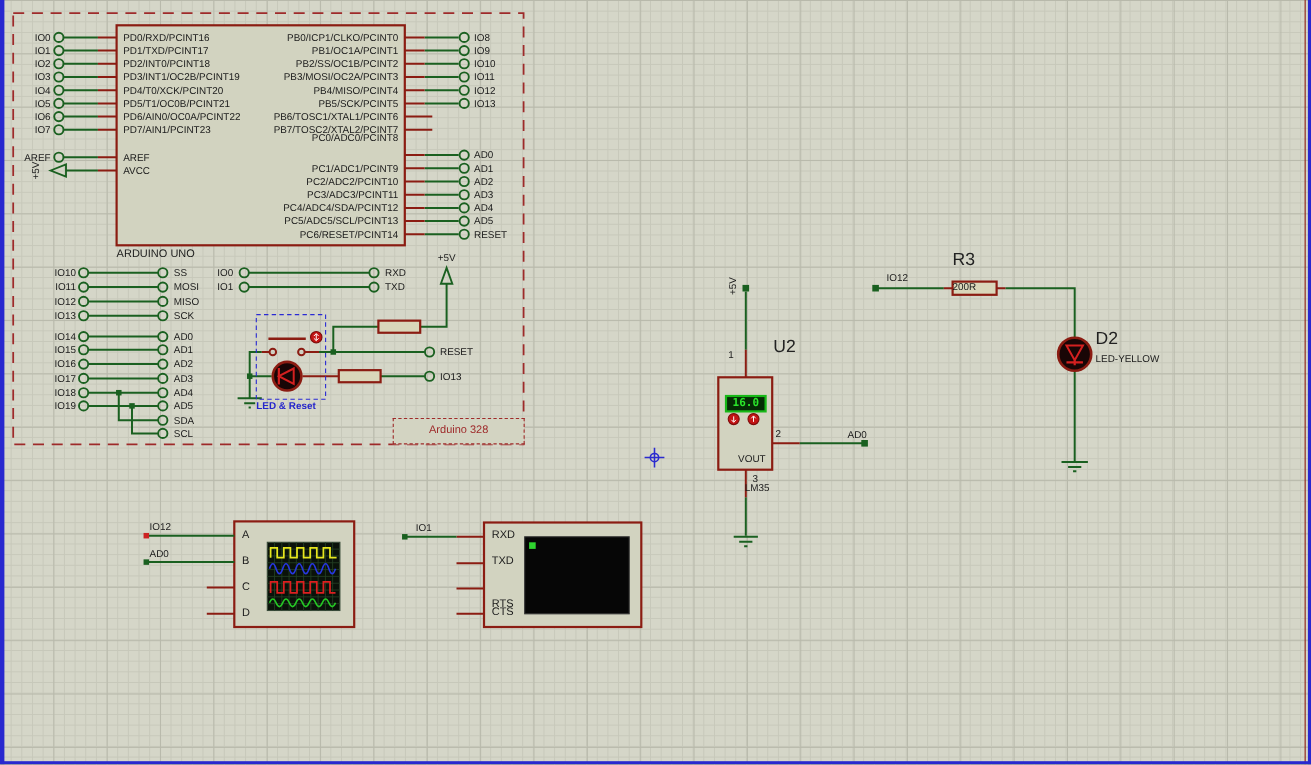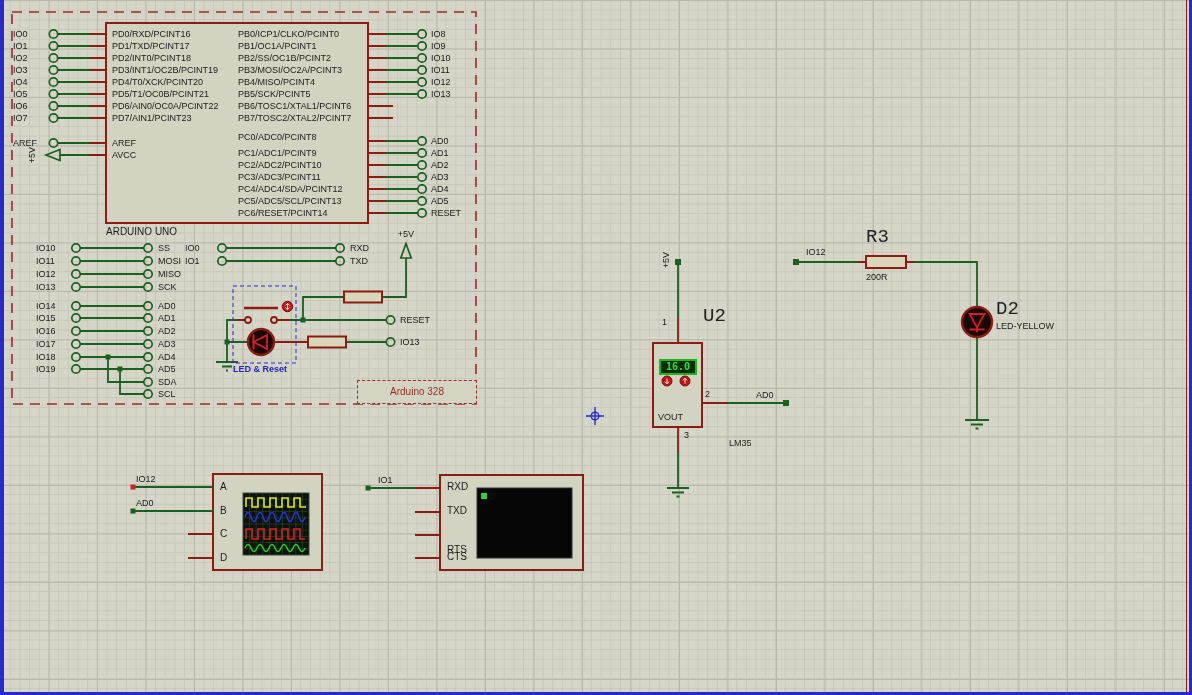--- a/index.html
+++ b/index.html
@@ -7,24 +7,24 @@
     background-color:#d5d6c8;
     background-image:
       linear-gradient(#b8b9ab 1px, transparent 1px),
       linear-gradient(90deg,#b8b9ab 1px, transparent 1px),
       linear-gradient(#c7c8ba 1px, transparent 1px),
       linear-gradient(90deg,#c7c8ba 1px, transparent 1px);
     background-size:48.5px 48.5px,48.5px 48.5px,9.7px 9.7px,9.7px 9.7px;
     font-family:"Liberation Sans",sans-serif;}
   svg.layer{position:absolute;left:0;top:0;}
   .lbl{position:absolute;font:9px/10px "Liberation Sans",sans-serif;color:#1b1b1b;white-space:nowrap;}
-  .r{}
+  .r{text-align:right;}
   .c{text-align:center;}
   .fs10{font-size:10px;line-height:11px;}
-  .ref{font-size:19px;line-height:14px;color:#222;font-family:Liberation Mono, monospace;}
+  .ref{font-size:16px;line-height:14px;color:#222;}
   .v{transform:rotate(-90deg);transform-origin:center;}
   .blue{color:#2525cc;font-weight:bold;}
   .disp{font-family:"DejaVu Sans Mono",monospace;font-size:10px;line-height:12px;color:#2ae52a;font-weight:bold;}
   .comp{fill:#d2d3c0;stroke:#8b1c12;stroke-width:2;}
   .res{fill:#d9d6ba;stroke:#8b1c12;stroke-width:2;}
   .w{stroke:#1a6020;stroke-width:1.8;fill:none;}
   .p{stroke:#8b1c12;stroke-width:1.8;fill:none;}
   .term{fill:none;stroke:#1a6020;stroke-width:1.7;}
   .jn{fill:#1a6020;}
   .warrow{fill:none;stroke:#1a6020;stroke-width:1.7;}
@@ -226,21 +226,21 @@
 <div class="lbl" style="left:431px;top:53px">IO10</div>
 <div class="lbl" style="left:431px;top:65px">IO11</div>
 <div class="lbl" style="left:431px;top:77px">IO12</div>
 <div class="lbl" style="left:431px;top:89px">IO13</div>
 
 <div class="lbl r" style="left:13px;top:138px;width:33px">AREF</div>
 <div class="lbl" style="left:112px;top:138px">AREF</div>
 <div class="lbl" style="left:112px;top:150px">AVCC</div>
 <div class="lbl v c" style="left:20px;top:150px;width:24px">+5V</div>
 
-<div class="lbl r" style="left:238px;top:132px;width:124px">PC0/ADC0/PCINT8</div>
+<div class="lbl r" style="left:238px;top:120px;width:124px">PC0/ADC0/PCINT8</div>
 <div class="lbl r" style="left:238px;top:148px;width:124px">PC1/ADC1/PCINT9</div>
 <div class="lbl r" style="left:238px;top:160px;width:124px">PC2/ADC2/PCINT10</div>
 <div class="lbl r" style="left:238px;top:172px;width:124px">PC3/ADC3/PCINT11</div>
 <div class="lbl r" style="left:238px;top:184px;width:124px">PC4/ADC4/SDA/PCINT12</div>
 <div class="lbl r" style="left:238px;top:196px;width:124px">PC5/ADC5/SCL/PCINT13</div>
 <div class="lbl r" style="left:238px;top:208px;width:124px">PC6/RESET/PCINT14</div>
 <div class="lbl" style="left:431px;top:136px">AD0</div>
 <div class="lbl" style="left:431px;top:148px">AD1</div>
 <div class="lbl" style="left:431px;top:160px">AD2</div>
 <div class="lbl" style="left:431px;top:172px">AD3</div>
@@ -287,25 +287,25 @@
 <div id="a328"><span>Arduino 328</span></div>
 
 <div class="lbl v c" style="left:654px;top:255px;width:24px">+5V</div>
 <div class="lbl ref" style="left:703px;top:309px">U2</div>
 <div class="lbl" style="left:662px;top:317px">1</div>
 <div class="lbl disp c" style="left:661px;top:361px;width:34px">16.0</div>
 <div class="lbl r" style="left:658px;top:412px;width:38px">VOUT</div>
 <div class="lbl" style="left:705px;top:389px">2</div>
 <div class="lbl r" style="left:756px;top:390px;width:32px">AD0</div>
 <div class="lbl" style="left:684px;top:430px">3</div>
-<div class="lbl" style="left:729px;top:438px">LM35</div>
+<div class="lbl" style="left:677px;top:438px">LM35</div>
 
 <div class="lbl" style="left:806px;top:247px">IO12</div>
 <div class="lbl ref" style="left:866px;top:230px">R3</div>
-<div class="lbl" style="left:866px;top:272px">200R</div>
+<div class="lbl" style="left:866px;top:256px">200R</div>
 <div class="lbl ref" style="left:996px;top:302px">D2</div>
 <div class="lbl" style="left:996px;top:321px">LED-YELLOW</div>
 
 <div class="lbl fs10" style="left:220px;top:481px">A</div>
 <div class="lbl fs10" style="left:220px;top:505px">B</div>
 <div class="lbl fs10" style="left:220px;top:528px">C</div>
 <div class="lbl fs10" style="left:220px;top:552px">D</div>
 <div class="lbl" style="left:136px;top:474px">IO12</div>
 <div class="lbl" style="left:136px;top:498px">AD0</div>
 

